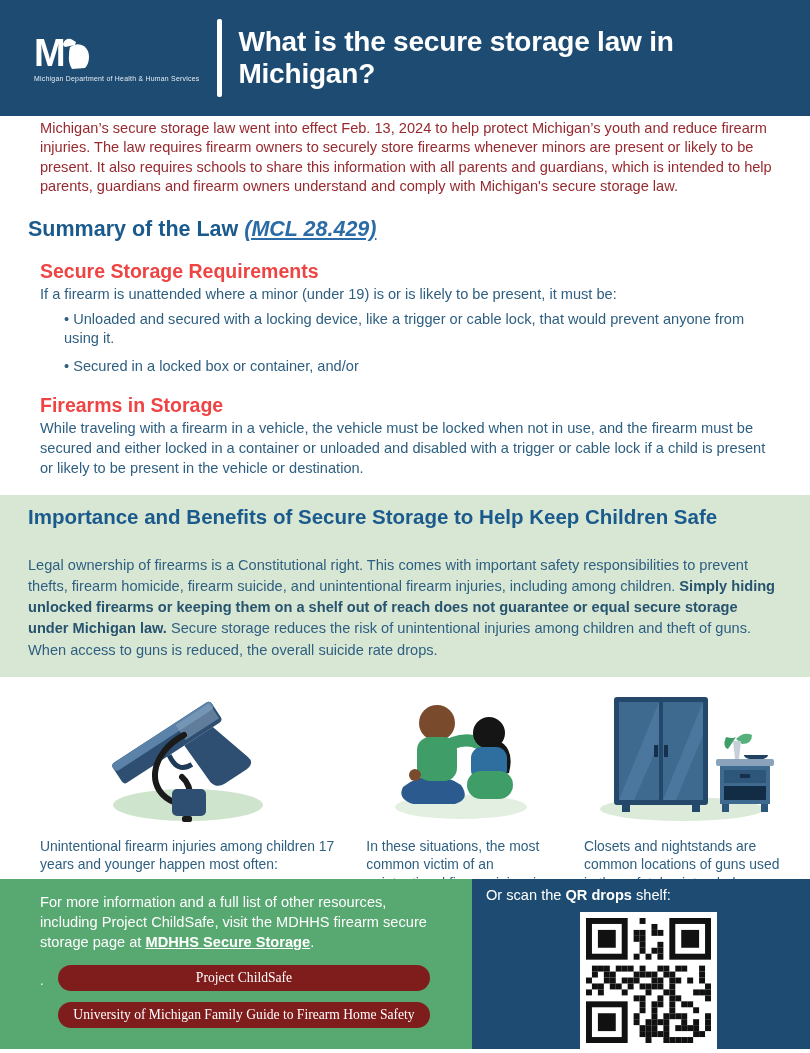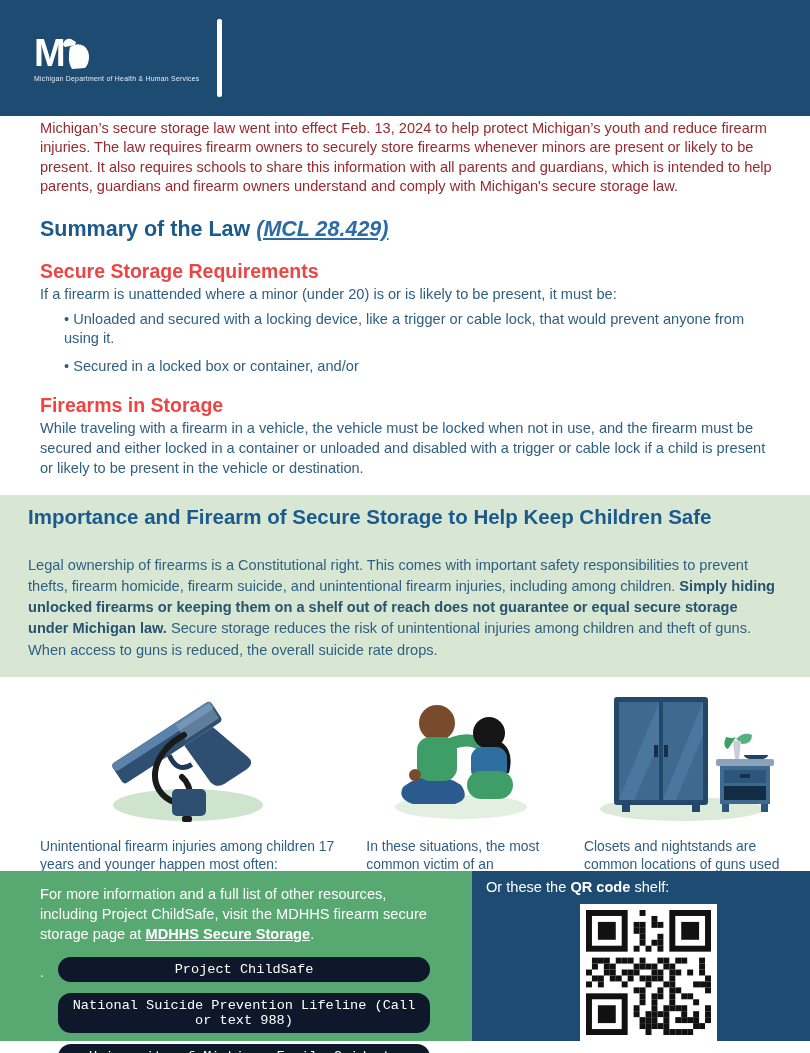--- a/index.html
+++ b/index.html
@@ -11,21 +11,21 @@
   .logo { display:flex; flex-direction:column; color:#fff; }
   .logo-row { display:flex; align-items:flex-end; line-height:1; }
   .logo-m, .logo-dhhs { font-size:38px; font-weight:bold; letter-spacing:-1px; }
   .logo-mi { margin:0 -2px -1px -4px; }
   .logo-tagline { font-size:6.9px; letter-spacing:.25px; margin-top:3px; color:#e8eef3; white-space:nowrap; }
   .header-divider { width:5px; height:78px; background:#fff; border-radius:2px; margin:0 16px 0 18px; }
   .header-title { color:#fff; font-size:28px; font-weight:bold; letter-spacing:-.2px; }
 
   
   .intro { margin:3px 30px 0 40px; color:#97292f; font-size:14.6px; line-height:1.33; font-weight:500; max-width:742px; }
-  .h1 { margin:20px 40px 0 40px; color:#1a5a8c; font-size:21.5px; font-weight:bold; }
+  .h1 { margin:20px 40px 0 28px; color:#1a5a8c; font-size:21.5px; font-weight:bold; }
   .law-link { color:#2b6ba6; font-style:italic; text-decoration:underline; font-weight:bold; }
   .h2 { margin:18px 40px 2px 40px; color:#ef4444; font-size:19.5px; font-weight:bold; }
   .body-p { margin:2px 30px 0 40px; color:#2e5f80; font-size:14.6px; line-height:1.36; max-width:748px; }
   .blist { list-style:none; margin:6px 30px 0 64px; color:#2e5f80; font-size:14.6px; }
   .blist li { margin-bottom:9px; line-height:1.3; }
   .blist li::before { content:"• "; }
 
   
   .band { margin-top:16px; background:#d8e7d4; padding:10px 28px 16px 28px; }
   .band-h { color:#1a5a8c; font-size:20.5px; font-weight:bold; margin-bottom:4px; }
@@ -39,29 +39,29 @@
   .caption { color:#2e5f80; font-size:13.9px; line-height:1.33; margin-top:12px; }
   .col-blist { list-style:disc; margin:4px 0 0 30px; color:#2e5f80; font-size:13.9px; }
   .col-blist li { margin-bottom:4px; line-height:1.3; padding-left:6px; }
 
   
   .source-bar { margin-left:352px; width:458px; height:30px; margin-top:8px;
     background:linear-gradient(to right,#fdfdfe,#c2cfde); display:flex; align-items:center; justify-content:flex-end; padding-right:30px; }
   .source-text { color:#1f4e79; font-style:italic; font-size:14px; }
 
   
-  .footer { position:absolute; left:0; bottom:12px; width:810px; height:170px; display:flex; }
+  .footer { position:absolute; left:0; bottom:4px; width:810px; height:170px; display:flex; }
   .footer-left { width:472px; background:#58a871; padding:13px 28px 0 40px; }
   .res-p { color:#fff; font-size:14.6px; line-height:1.38; max-width:425px; }
   .res-link { color:#fff; font-weight:bold; text-decoration:underline; }
   .btn-row { display:flex; margin-top:13px; }
   .stray-dot { color:#fff; font-size:13px; width:18px; padding-top:8px; }
   .btn-col { display:flex; flex-direction:column; }
-  .pill-btn { width:372px; background:#0f172a; color:#fff; border:none; border-radius:13px;
-    font-family:Liberation Mono, monospace; font-size:13.6px; text-align:center; padding:5px 8px; margin-bottom:11px; cursor:pointer; }
+  .pill-btn { width:372px; background:#7f1d1d; color:#fff; border:none; border-radius:13px;
+    font-family:Liberation Serif, serif; font-size:13.6px; text-align:center; padding:5px 8px; margin-bottom:11px; cursor:pointer; }
   .footer-right { flex:1; background:#1d4b72; padding:8px 0 0 14px; }
   .qr-label { color:#fff; font-size:14.6px; }
   .qr-box { width:137px; background:#fff; margin:9px auto 0 auto; padding:6px; }
 </style>
 </head>
 <body>
 
 <div class="page">
 
   <div class="header">
@@ -71,41 +71,42 @@
         <span class="logo-mi">
           <svg width="32" height="36" viewBox="0 0 32 36">
             <path fill="#fff" d="M2 10 q2 -6 8 -5 l5 3 -1 3 -10 2 q-2 -1 -2 -3 z"></path>
             <path fill="#fff" d="M9 13 q7 -5 14 -1 q5 4 5 11 q0 7 -4 11 l-13 1 q-4 -7 -3 -13 q0 -6 1 -9 z"></path>
           </svg>
         </span>
       </div>
       <div class="logo-tagline">Michigan Department of Health &amp; Human Services</div>
     </div>
     <div class="header-divider"></div>
+    <div class="header-title">What is the secure storage law in Michigan?</div>
   </div>
 
   <p class="intro">Michigan’s secure storage law went into effect Feb. 13, 2024 to help protect Michigan’s youth and reduce firearm injuries. The law requires firearm owners to securely store firearms whenever minors are present or likely to be present. It also requires schools to share this information with all parents and guardians, which is intended to help parents, guardians and firearm owners understand and comply with Michigan's secure storage law.</p>
 
   <div class="h1">
     <span>Summary of the Law</span>
     <a class="law-link" href="#">(MCL 28.429)</a>
   </div>
 
   <div class="h2">Secure Storage Requirements</div>
-  <p class="body-p">If a firearm is unattended where a minor (under 20) is or is likely to be present, it must be:</p>
+  <p class="body-p">If a firearm is unattended where a minor (under 19) is or is likely to be present, it must be:</p>
   <ul class="blist">
     <li>Unloaded and secured with a locking device, like a trigger or cable lock, that would prevent anyone from using it.</li>
     <li>Secured in a locked box or container, and/or</li>
   </ul>
 
   <div class="h2">Firearms in Storage</div>
   <p class="body-p">While traveling with a firearm in a vehicle, the vehicle must be locked when not in use, and the firearm must be secured and either locked in a container or unloaded and disabled with a trigger or cable lock if a child is present or likely to be present in the vehicle or destination.</p>
 
   <div class="band">
-    <div class="band-h">Importance and Firearm of Secure Storage to Help Keep Children Safe</div>
+    <div class="band-h">Importance and Benefits of Secure Storage to Help Keep Children Safe</div>
     <p class="band-p"><span>Legal ownership of firearms is a Constitutional right. This comes with important safety responsibilities to prevent thefts, firearm homicide, firearm suicide, and unintentional firearm injuries, including among children. </span><b>Simply hiding unlocked firearms or keeping them on a shelf out of reach does not guarantee or equal secure storage under Michigan law.</b><span> Secure storage reduces the risk of unintentional injuries among children and theft of guns. When access to guns is reduced, the overall suicide rate drops.</span></p>
   </div>
 
   <div class="cols">
 
     <div class="col1">
       <div class="illus">
         <svg width="200" height="142" viewBox="0 0 200 142">
           <ellipse cx="100" cy="122" rx="75" ry="16" fill="#cfe4cc"></ellipse>
           <g transform="rotate(-33 95 55)">
@@ -180,27 +181,26 @@
     <span class="source-text">Source: U.S. Centers for Disease Control and Prevention</span>
   </div>
 
   <div class="footer">
     <div class="footer-left">
       <p class="res-p"><span>For more information and a full list of other resources, including Project ChildSafe, visit the MDHHS firearm secure storage page at </span><a class="res-link" href="#">MDHHS Secure Storage</a><span>.</span></p>
       <div class="btn-row">
         <span class="stray-dot">.</span>
         <div class="btn-col">
           <button class="pill-btn">Project ChildSafe</button>
-          <button class="pill-btn">National Suicide Prevention Lifeline (Call or text 988)</button>
           <button class="pill-btn">University of Michigan Family Guide to Firearm Home Safety</button>
         </div>
       </div>
     </div>
     <div class="footer-right">
-      <p class="qr-label"><span>Or these the </span><b>QR code</b><span> shelf:</span></p>
+      <p class="qr-label"><span>Or scan the </span><b>QR drops</b><span> shelf:</span></p>
       <div class="qr-box">
         <svg id="qr-svg" width="125" height="125" viewBox="0 0 126 126">
             <rect x="0" y="0" width="42" height="42" fill="#111"></rect>
             <rect x="6" y="6" width="30" height="30" fill="#fff"></rect>
             <rect x="12" y="12" width="18" height="18" fill="#111"></rect>
             <rect x="84" y="0" width="42" height="42" fill="#111"></rect>
             <rect x="90" y="6" width="30" height="30" fill="#fff"></rect>
             <rect x="96" y="12" width="18" height="18" fill="#111"></rect>
             <rect x="0" y="84" width="42" height="42" fill="#111"></rect>
             <rect x="6" y="90" width="30" height="30" fill="#fff"></rect>

